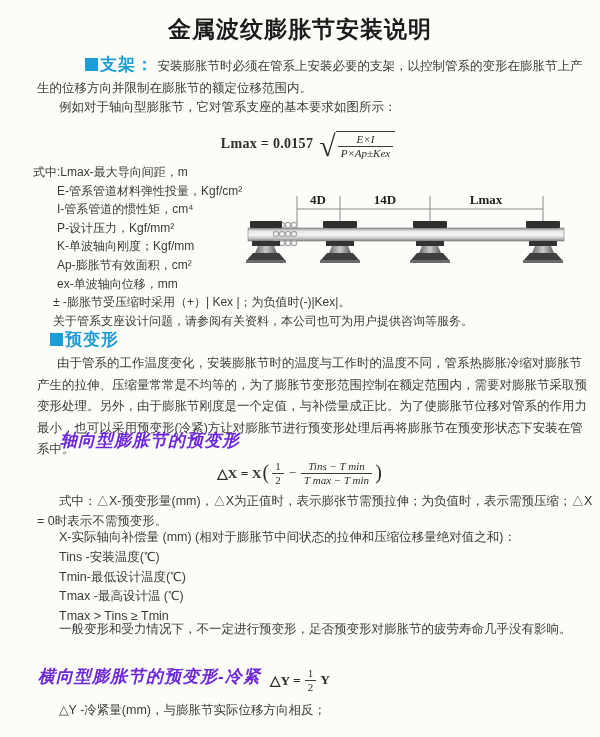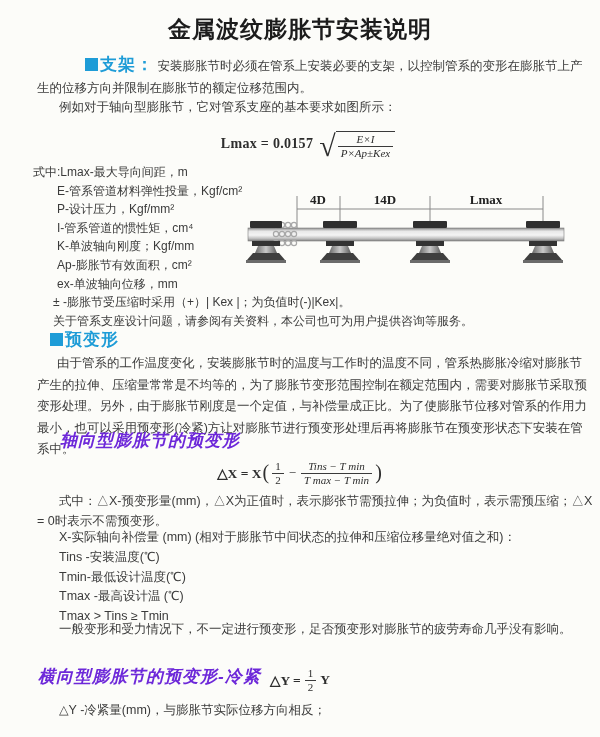--- a/index.html
+++ b/index.html
@@ -76,22 +76,22 @@
           <span class="fn">E×I</span>
           <span class="fd">P×Ap±Kex</span>
         </span>
       </span>
     </span>
   </div>
 
   <div class="blk defs" style="top:163px; left:33px; width:560px;">
     <div>式中:Lmax-最大导向间距，m</div>
     <div class="d-sub">E-管系管道材料弹性投量，Kgf/cm²</div>
+    <div class="d-sub">I-管系管道的惯性矩，cm⁴</div>
     <div class="d-sub">P-设计压力，Kgf/mm²</div>
-    <div class="d-sub">I-管系管道的惯性矩，cm⁴</div>
     <div class="d-sub">K-单波轴向刚度；Kgf/mm</div>
     <div class="d-sub">Ap-膨胀节有效面积，cm²</div>
     <div class="d-sub">ex-单波轴向位移，mm</div>
     <div class="d-sub2">± -膨胀节受压缩时采用（+）| Kex |；为负值时(-)|Kex|。</div>
     <div class="d-sub2">关于管系支座设计问题，请参阅有关资料，本公司也可为用户提供咨询等服务。</div>
   </div>
 
   <div class="diagram">
     <svg width="322" height="78" viewBox="0 0 322 78">
       <defs>

